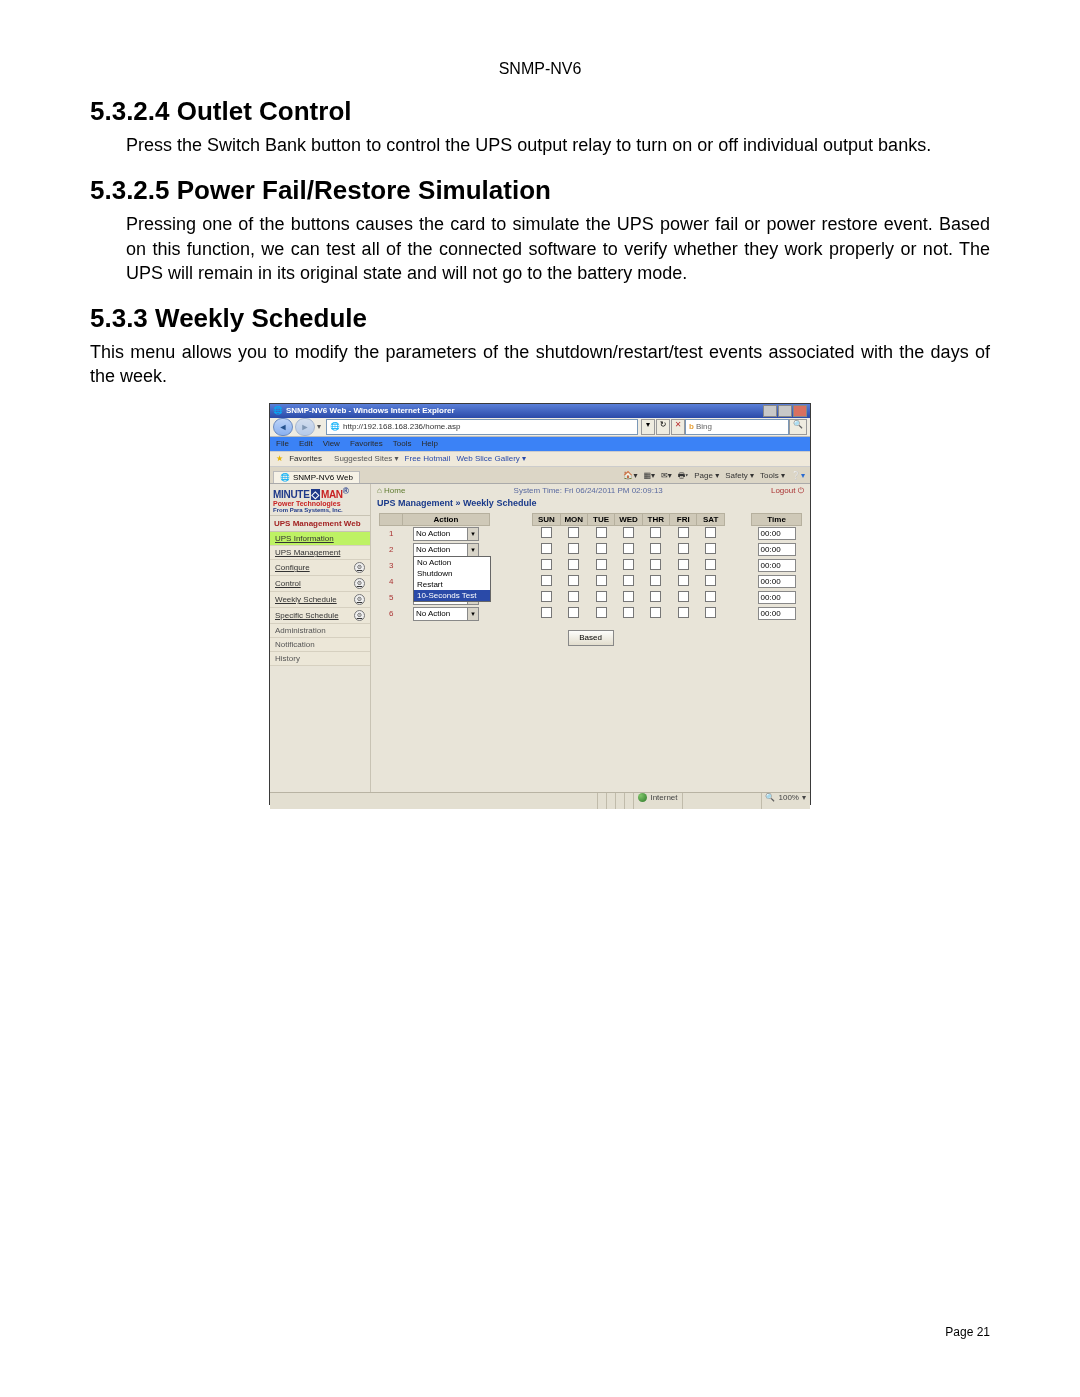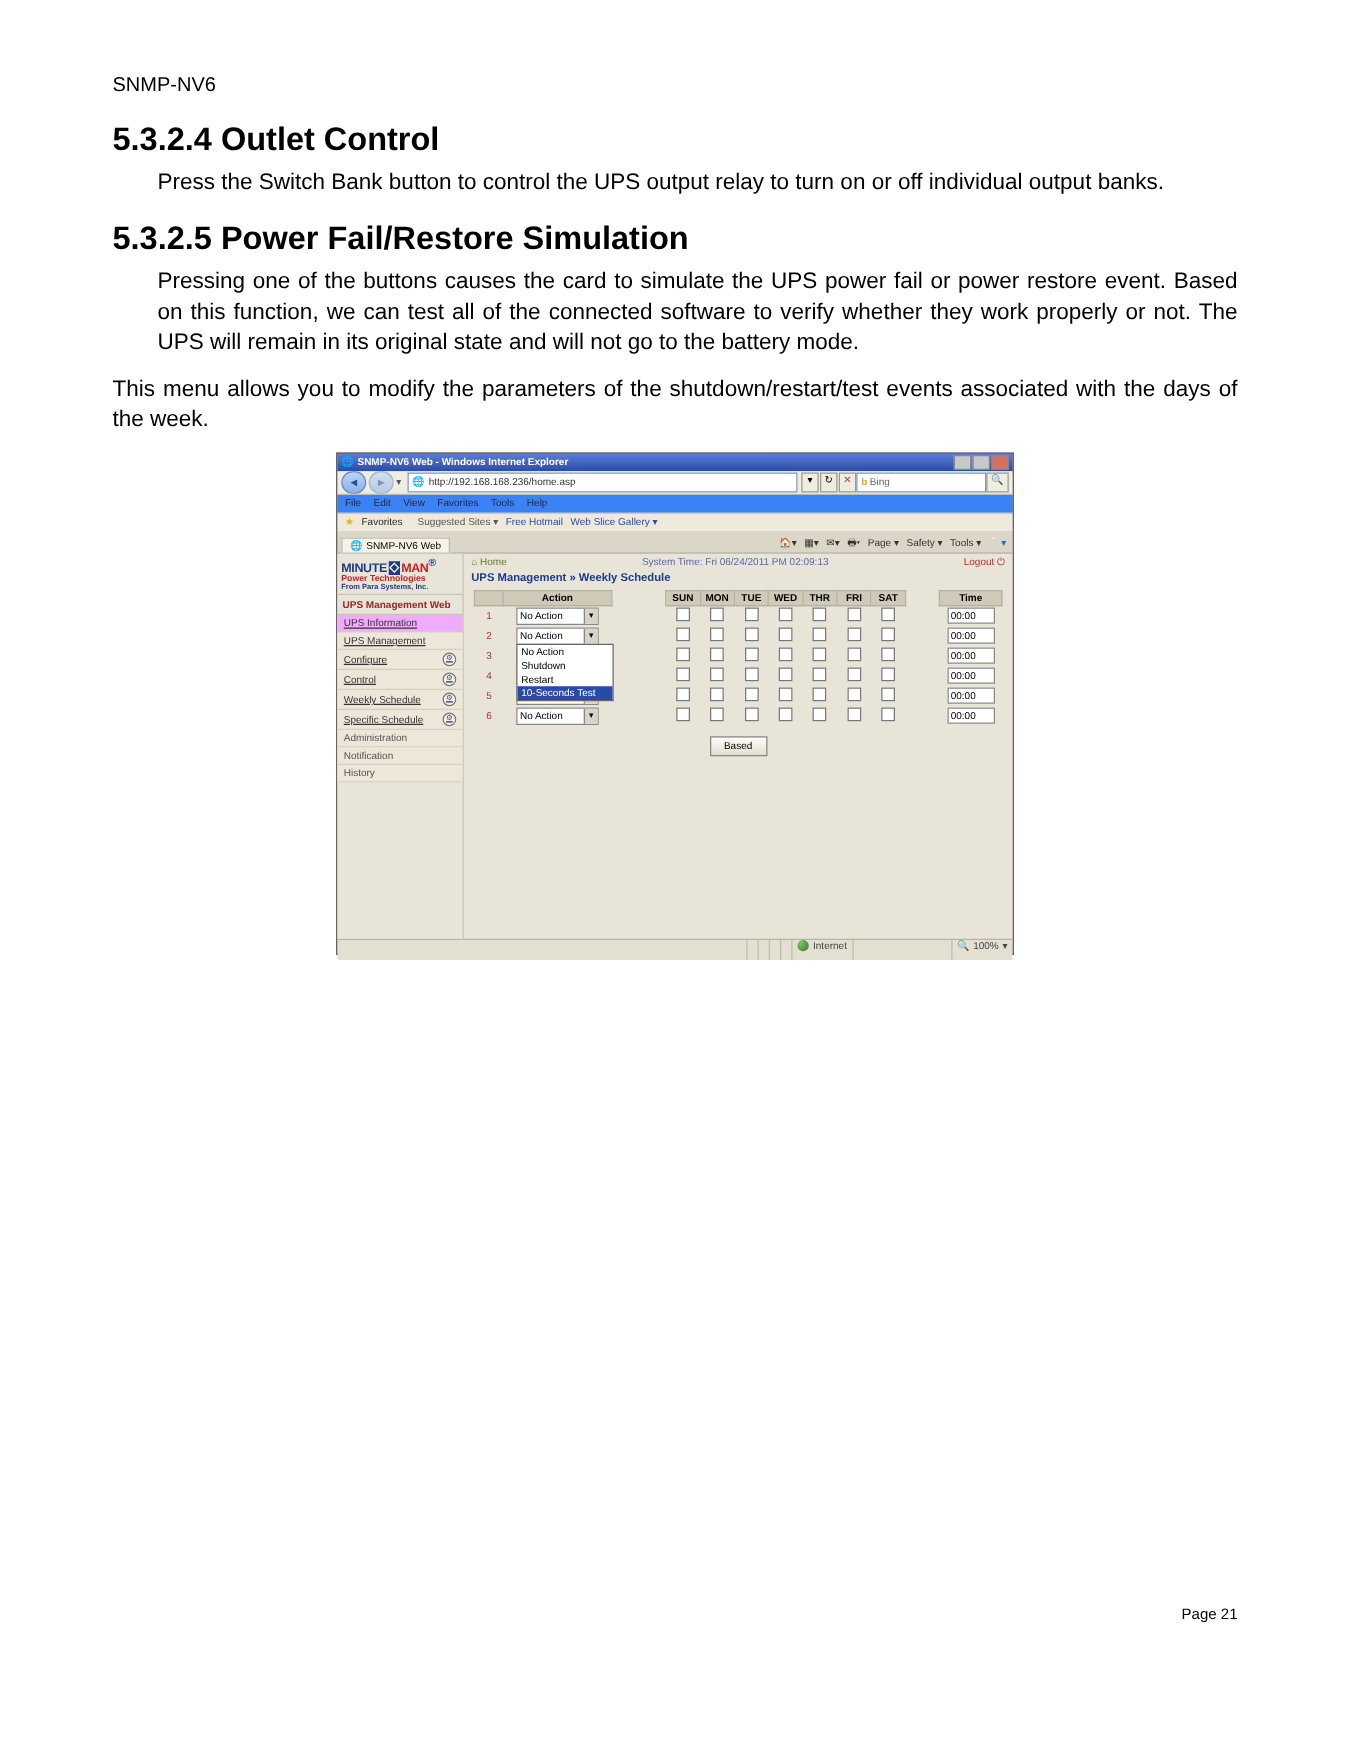--- a/index.html
+++ b/index.html
@@ -1,17 +1,17 @@
 <!DOCTYPE html>
 <html><head>
 <meta charset="utf-8">
 <style>
   html,body{margin:0;padding:0;background:#fff;font-family:Arial,Helvetica,sans-serif;color:#000}
   .page{width:1080px;box-sizing:border-box;padding:60px 90px 40px;margin:0 auto;}
-  .hdr-right{text-align:left;font-size:16px;margin-bottom:8px}
+  .hdr-right{text-align:center;font-size:16px;margin-bottom:8px}
   h2{font-size:26px;font-weight:bold;margin:18px 0 6px}
   .para{font-size:18px;line-height:1.35;margin:4px 0 14px}
   .ind{margin-left:36px}
   .justify{text-align:justify;text-justify:inter-word}
   .footer{text-align:right;font-size:12px;margin-top:520px}
 
   
   .shot{width:540px;height:400px;margin:6px auto 0;border:1px solid #3a3a3a;background:#e8e4d8;font-family:Tahoma,Verdana,sans-serif;font-size:8px;color:#000}
   .titlebar{height:14px;background:linear-gradient(#5a7fd8,#2a4aa8);color:#fff;display:flex;align-items:center;padding:0 3px;font-size:8px;font-weight:bold}
   .titlebar .txt{flex:1}
@@ -30,21 +30,21 @@
 
   .body{display:flex;height:308px;background:#e8e4d8}
   .sidebar{width:100px;background:#e8e4d8;border-right:1px solid #c8c3b4}
   .logo{padding:2px 3px;border-bottom:1px solid #c8c3b4}
   .logo .l1{font-weight:bold;color:#203a89;font-size:10px;letter-spacing:-.3px}
   .logo .l1 .man{color:#c82222}
   .logo .l2{color:#c82222;font-size:7px;font-weight:bold}
   .logo .l3{color:#203a89;font-size:6px;font-weight:bold}
   .sidehead{color:#a32424;font-size:8px;font-weight:bold;padding:3px 4px;border-bottom:1px solid #c8c3b4}
   .sideitem{display:flex;align-items:center;justify-content:space-between;padding:2px 5px;font-size:8px;color:#333;text-decoration:underline;border-bottom:1px solid #d6d0c0;background:#ece7d8}
-  .sideitem.sel{background:#f0abfc}
+  .sideitem.sel{background:#bef264}
   .sideitem.plain{text-decoration:none;color:#555}
   .cog{width:9px;height:9px;border:1px solid #777;border-radius:50%;background:#efefef;font-size:6px;text-align:center;line-height:8px;color:#555}
 
   .main{flex:1;display:flex;flex-direction:column}
   .mtop{display:flex;align-items:center;padding:2px 6px;font-size:8px;color:#5f7b30}
   .mtop .home{color:#5f7b30}
   .mtop .sys{flex:1;text-align:center;color:#5a6aa0;font-size:8px}
   .mtop .logout{color:#a33}
   .crumb{padding:0 6px 3px;font-size:9px;font-weight:bold;color:#1a3a8a}
   .tbl{margin:2px 8px;border-collapse:collapse;font-size:8px}
@@ -71,20 +71,21 @@
 
 <div class="page">
   <div class="hdr-right">SNMP-NV6</div>
 
   <h2><span>5.3.2.4</span> <span>Outlet Control</span></h2>
   <div class="para ind justify">Press the Switch Bank button to control the UPS output relay to turn on or off individual output banks.</div>
 
   <h2><span>5.3.2.5</span> <span>Power Fail/Restore Simulation</span></h2>
   <div class="para ind justify">Pressing one of the buttons causes the card to simulate the UPS power fail or power restore event. Based on this function, we can test all of the connected software to verify whether they work properly or not. The UPS will remain in its original state and will not go to the battery mode.</div>
 
+  <h2><span>5.3.3</span> <span>Weekly Schedule</span></h2>
   <div class="para justify">This menu allows you to modify the parameters of the shutdown/restart/test events associated with the days of the week.</div>
 
   <div class="shot">
     <div class="titlebar">
       <span style="margin-right:3px">🌐</span>
       <span class="txt">SNMP-NV6 Web - Windows Internet Explorer</span>
       <span class="winicons">
         <span class="winbtn"></span>
         <span class="winbtn"></span>
         <span class="winbtn" style="background:#d97060"></span>

